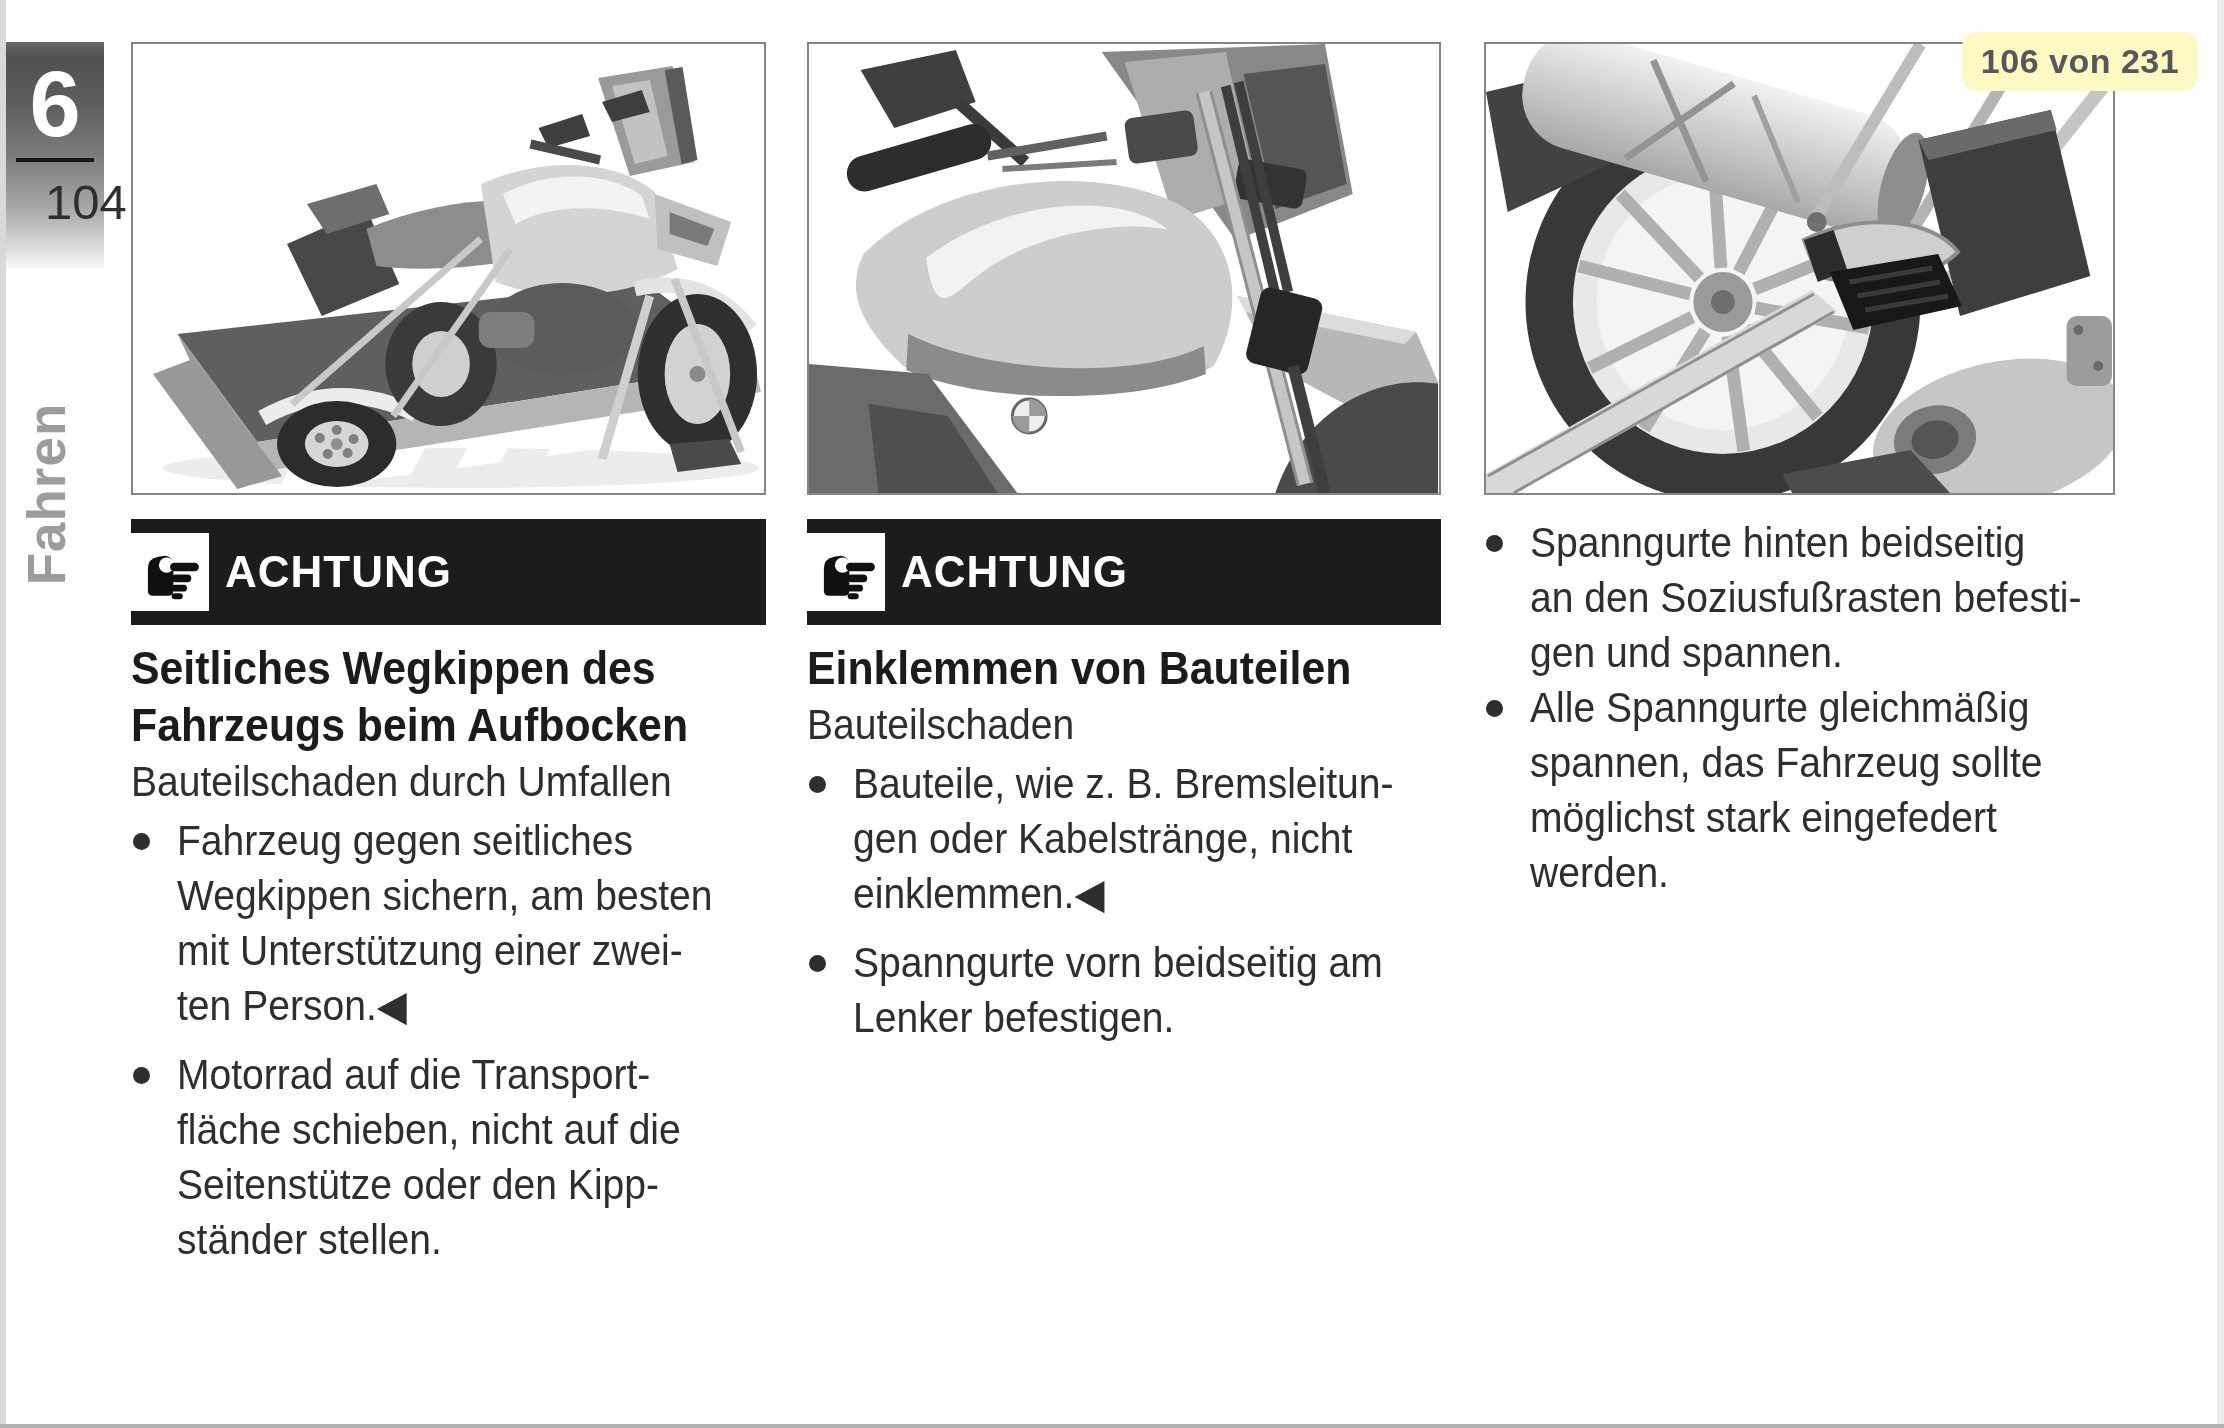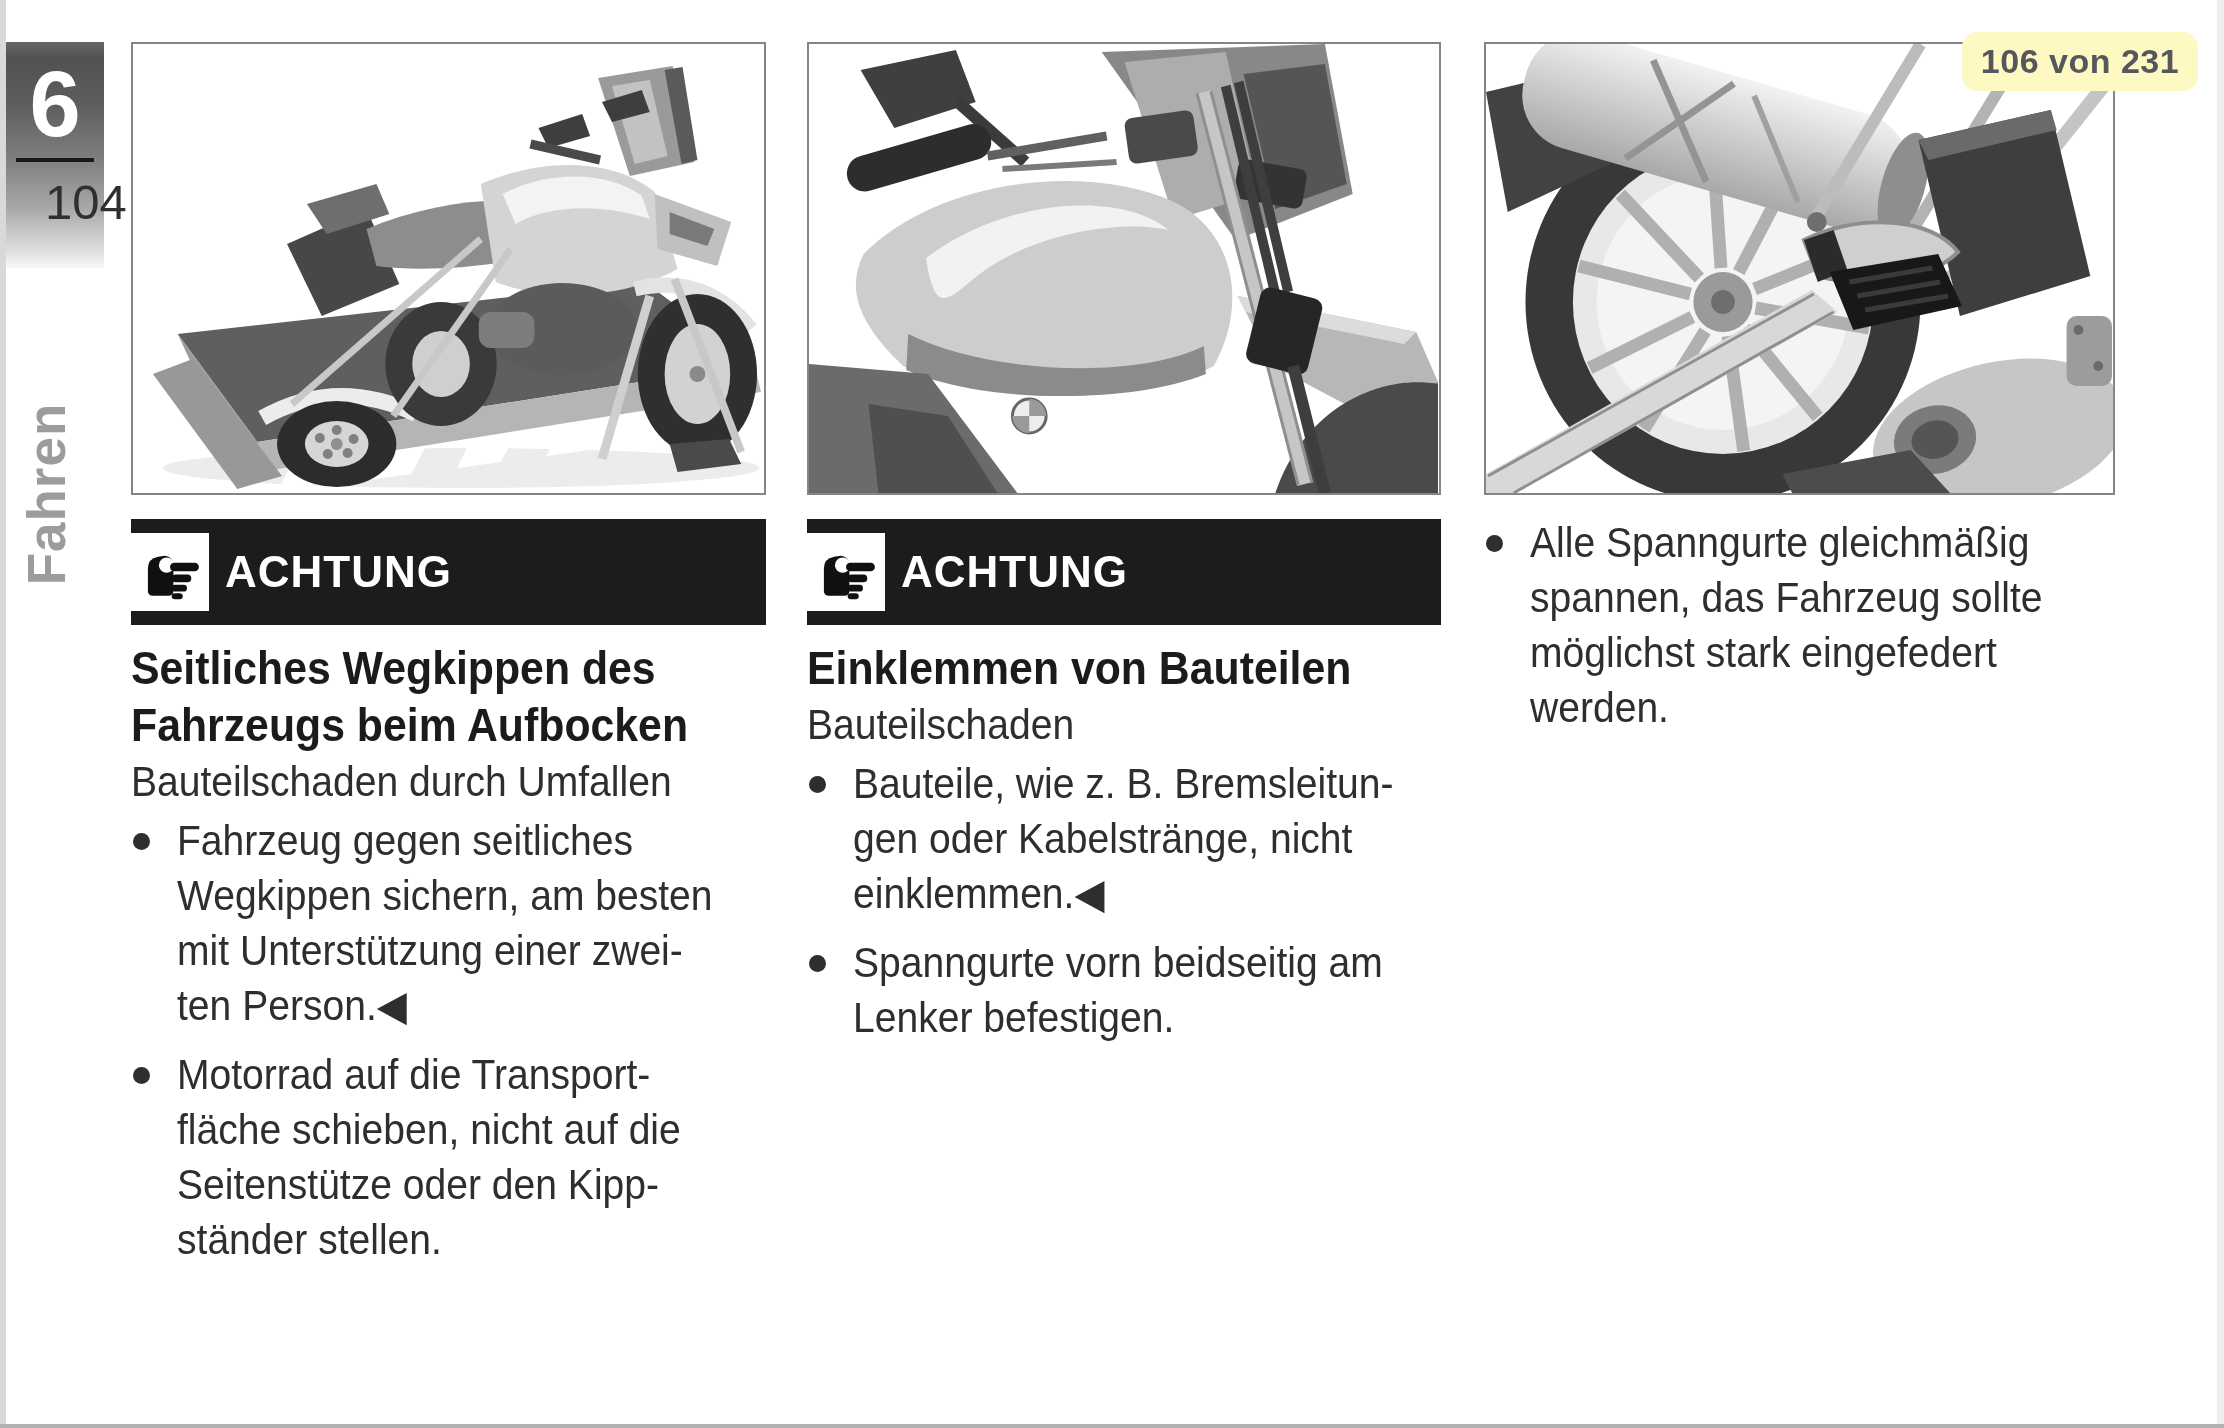--- a/index.html
+++ b/index.html
@@ -308,20 +308,26 @@
         <rect x="588" y="272" width="46" height="70" rx="10" fill="#9c9c9c"></rect>
         <circle cx="600" cy="286" r="5" fill="#6a6a6a"></circle>
           <circle cx="620" cy="322" r="5" fill="#6a6a6a"></circle>
         <polygon points="300,430 430,406 470,449 310,449" fill="#4c4c4c"></polygon>
       </svg>
     </div>
 
     <div class="bullets">
       <div class="bullet">
         <span class="dot"></span>
+        <span class="txt lines">Spanngurte hinten beidseitig
+an den Soziusfußrasten befesti-
+gen und spannen.</span>
+      </div>
+      <div class="bullet">
+        <span class="dot"></span>
         <span class="txt lines">Alle Spanngurte gleichmäßig
 spannen, das Fahrzeug sollte
 möglichst stark eingefedert
 werden.</span>
       </div>
     </div>
   </div>
 
 </div>
 

